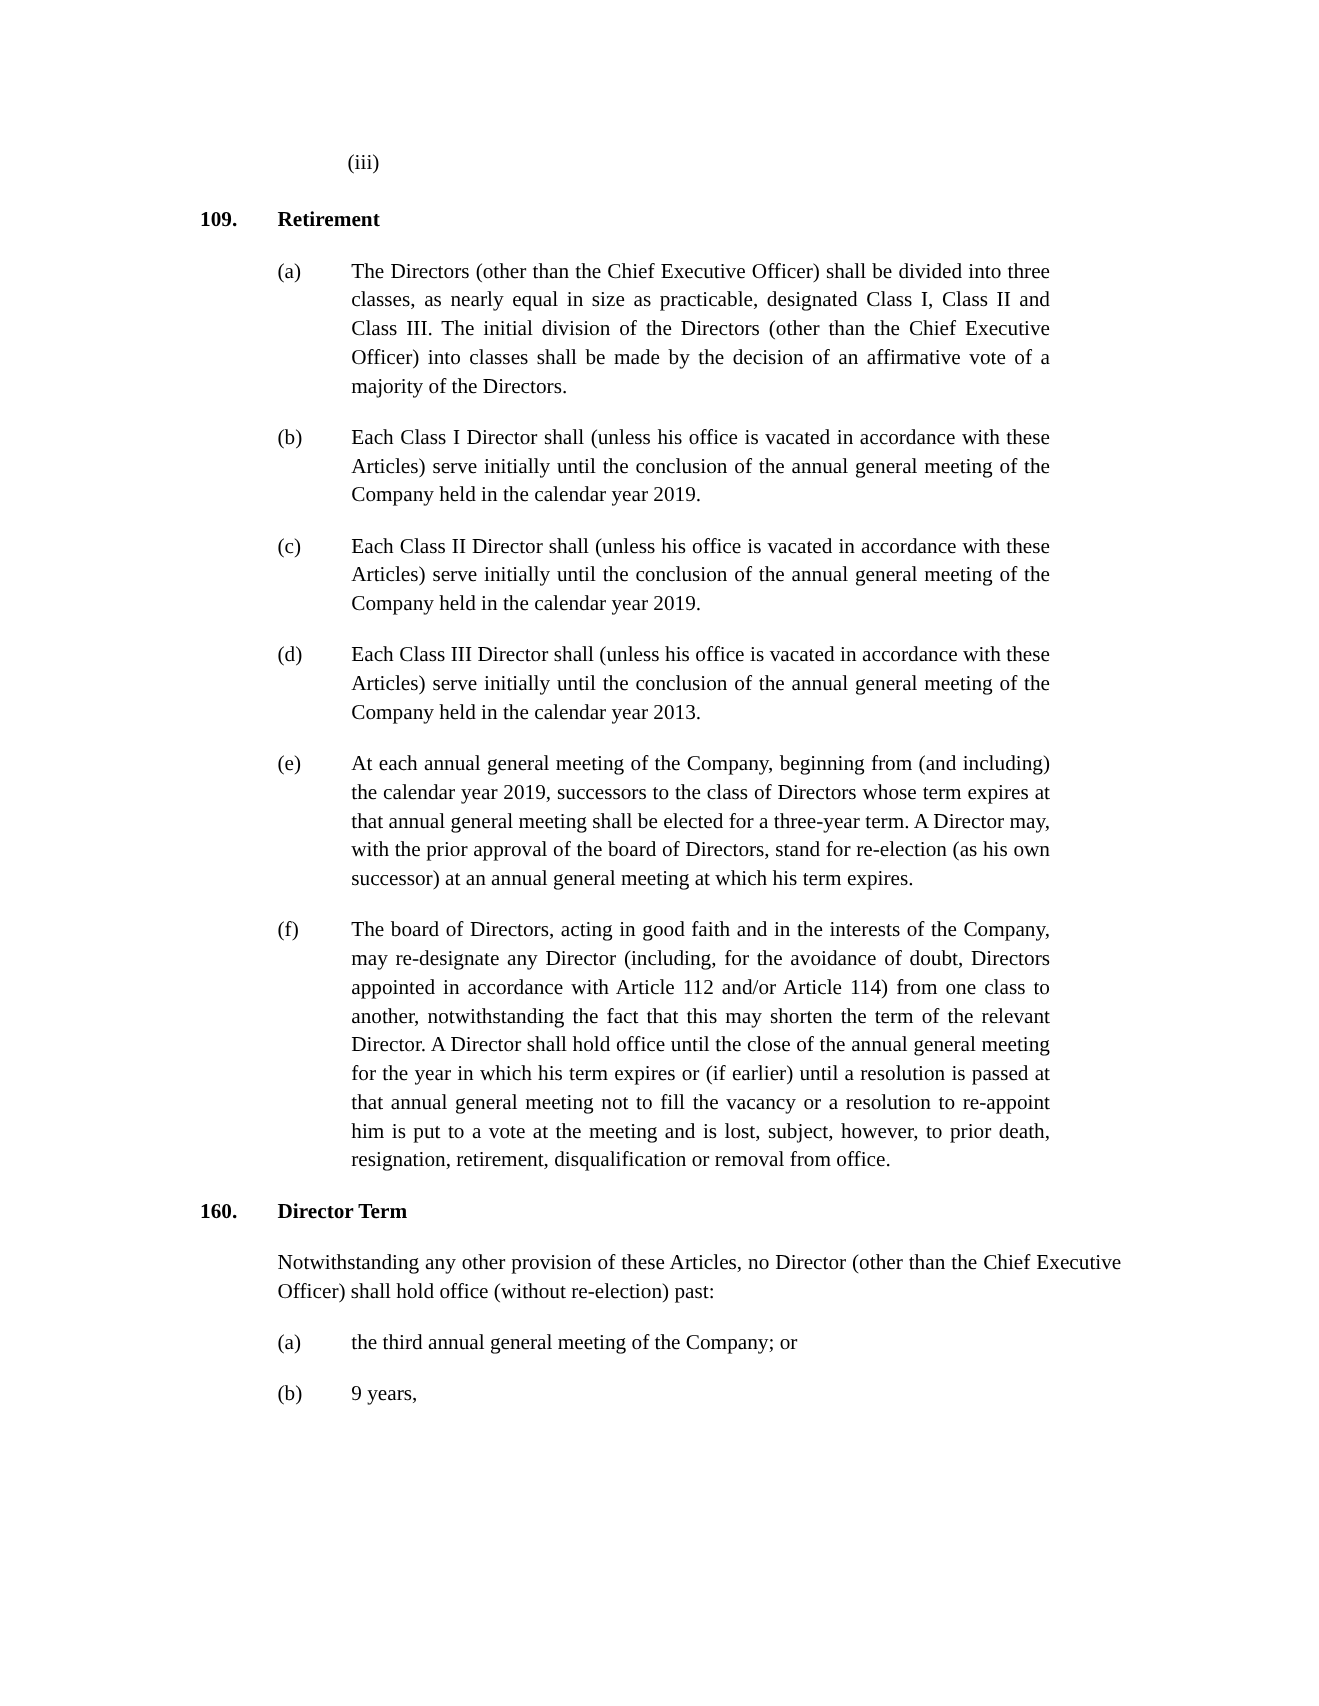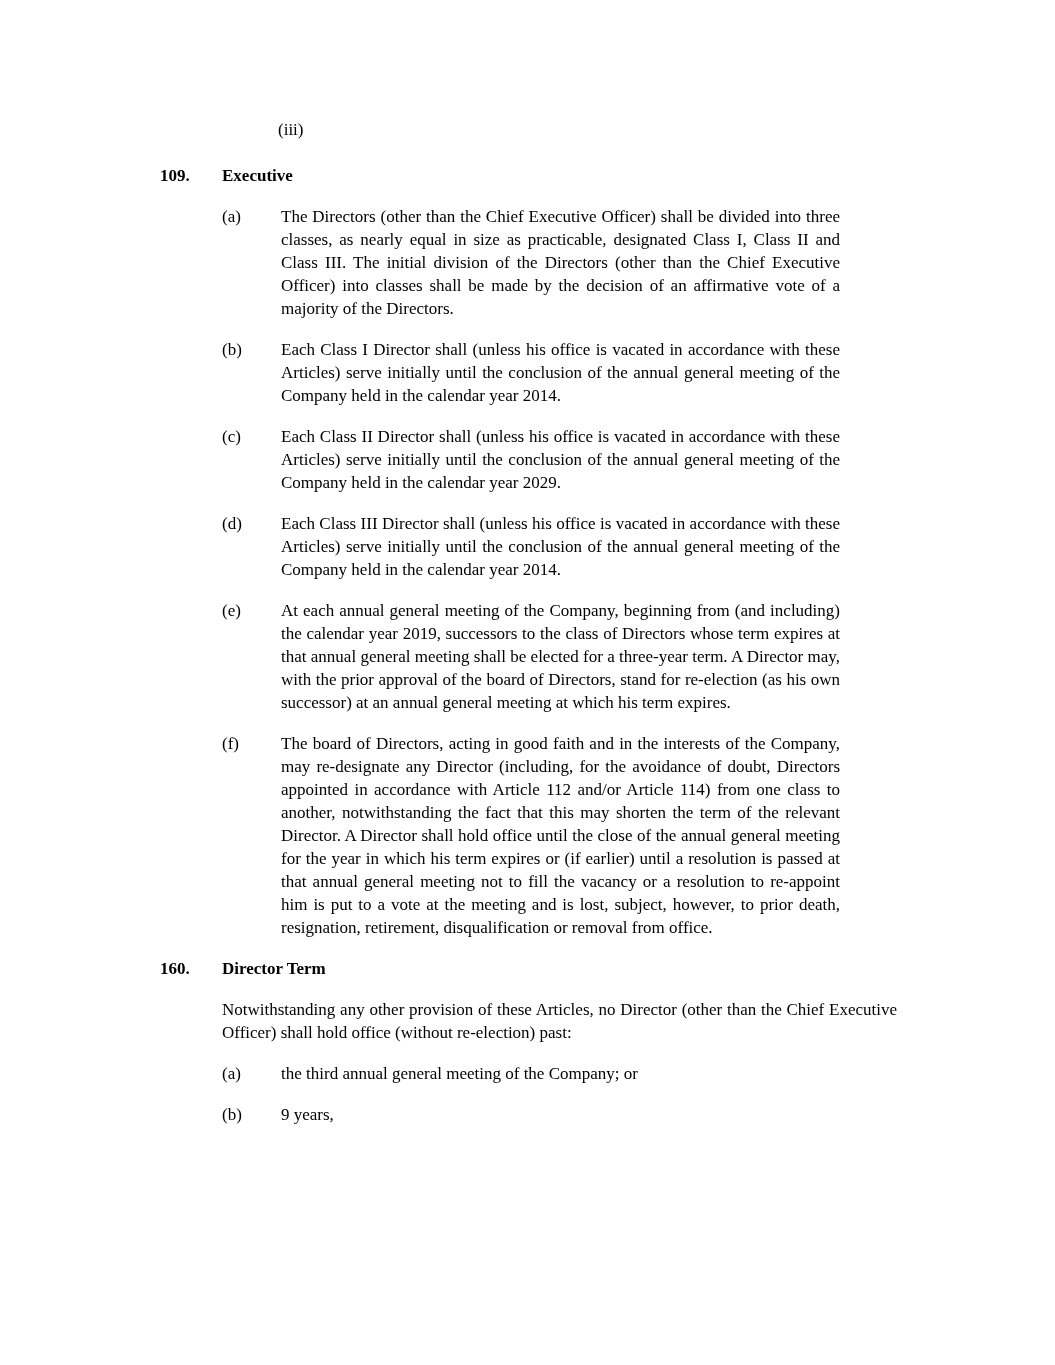--- a/index.html
+++ b/index.html
@@ -62,41 +62,41 @@
 <div class="page">
 
   <div class="clause3 row">
     <span class="label3">(iii)</span>
   </div>
 
 
   <div>
     <div class="section-header row">
       <span class="num-col">109.</span>
-      <span class="title-col">Executive</span>
+      <span class="title-col">Retirement</span>
     </div>
 
     <div class="item row">
       <span class="label-col">(a)</span>
       <div class="text-col">The Directors (other than the Chief Executive Officer) shall be divided into three classes, as nearly equal in size as practicable, designated Class I, Class II and Class III. The initial division of the Directors (other than the Chief Executive Officer) into classes shall be made by the decision of an affirmative vote of a majority of the Directors.</div>
     </div>
 
     <div class="item row">
       <span class="label-col">(b)</span>
-      <div class="text-col">Each Class I Director shall (unless his office is vacated in accordance with these Articles) serve initially until the conclusion of the annual general meeting of the Company held in the calendar year 2014.</div>
+      <div class="text-col">Each Class I Director shall (unless his office is vacated in accordance with these Articles) serve initially until the conclusion of the annual general meeting of the Company held in the calendar year 2019.</div>
     </div>
 
     <div class="item row">
       <span class="label-col">(c)</span>
-      <div class="text-col">Each Class II Director shall (unless his office is vacated in accordance with these Articles) serve initially until the conclusion of the annual general meeting of the Company held in the calendar year 2029.</div>
+      <div class="text-col">Each Class II Director shall (unless his office is vacated in accordance with these Articles) serve initially until the conclusion of the annual general meeting of the Company held in the calendar year 2019.</div>
     </div>
 
     <div class="item row">
       <span class="label-col">(d)</span>
-      <div class="text-col">Each Class III Director shall (unless his office is vacated in accordance with these Articles) serve initially until the conclusion of the annual general meeting of the Company held in the calendar year 2014.</div>
+      <div class="text-col">Each Class III Director shall (unless his office is vacated in accordance with these Articles) serve initially until the conclusion of the annual general meeting of the Company held in the calendar year 2013.</div>
     </div>
 
     <div class="item row">
       <span class="label-col">(e)</span>
       <div class="text-col">At each annual general meeting of the Company, beginning from (and including) the calendar year 2019, successors to the class of Directors whose term expires at that annual general meeting shall be elected for a three-year term. A Director may, with the prior approval of the board of Directors, stand for re-election (as his own successor) at an annual general meeting at which his term expires.</div>
     </div>
 
     <div class="item row">
       <span class="label-col">(f)</span>
       <div class="text-col">The board of Directors, acting in good faith and in the interests of the Company, may re-designate any Director (including, for the avoidance of doubt, Directors appointed in accordance with Article 112 and/or Article 114) from one class to another, notwithstanding the fact that this may shorten the term of the relevant Director. A Director shall hold office until the close of the annual general meeting for the year in which his term expires or (if earlier) until a resolution is passed at that annual general meeting not to fill the vacancy or a resolution to re-appoint him is put to a vote at the meeting and is lost, subject, however, to prior death, resignation, retirement, disqualification or removal from office.</div>

